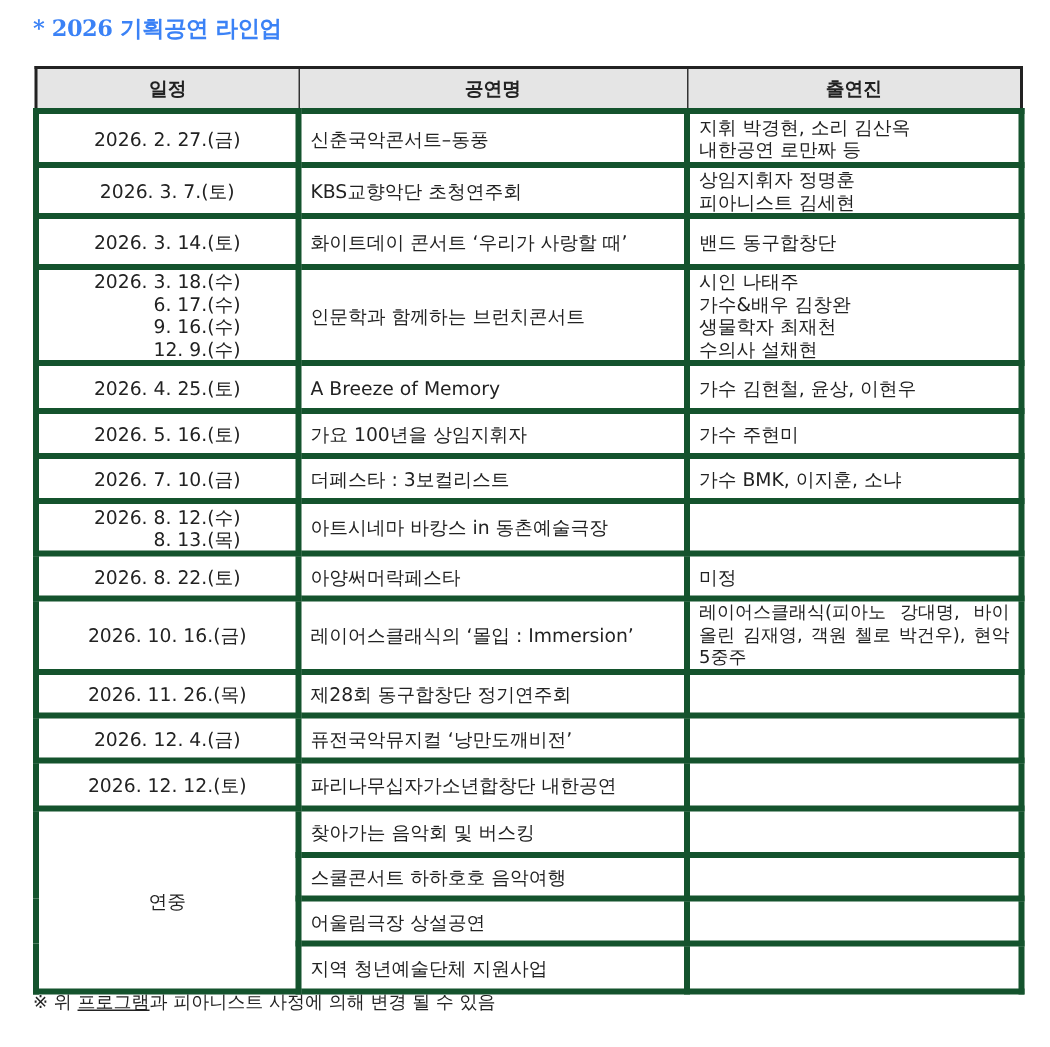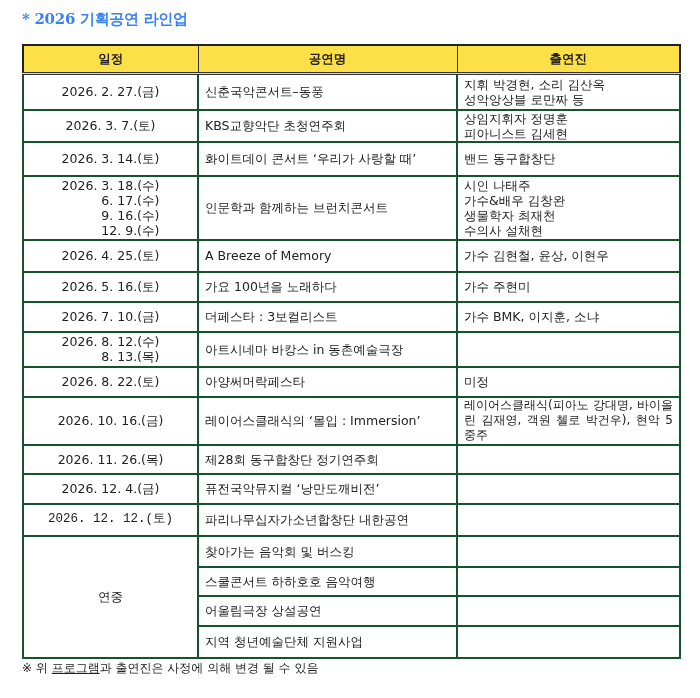--- a/index.html
+++ b/index.html
@@ -5,23 +5,23 @@
   html, body { margin: 0; padding: 0; background: #ffffff; }
   body { width: 700px; height: 698px; position: relative; overflow: hidden;
          font-family: "DejaVu Sans", "Liberation Sans", sans-serif; color: #222; }
   .title { position: absolute; left: 22px; top: 10px; font-family: "DejaVu Serif", "Liberation Serif", serif;
            font-size: 15px; font-weight: bold; color: #3b82f6; letter-spacing: -0.3px; }
   table.lineup { position: absolute; left: 22px; top: 44px; width: 657px; border-collapse: collapse;
                  border: 2px solid #222; table-layout: fixed; font-size: 12.5px; }
   table.lineup col.c1 { width: 175px; }
   table.lineup col.c2 { width: 259px; }
   table.lineup col.c3 { width: 223px; }
-  table.lineup th { background: #fde047; font-weight: bold; font-size: 12.5px; height: 24px;
+  table.lineup th { background: #e5e5e5; font-weight: bold; font-size: 12.5px; height: 24px;
                     border: 1px solid #333; border-bottom: 3px double #333; color: #222; }
-  table.lineup td { border: 2px solid #14532d; padding: 0 6px; line-height: 15px; vertical-align: middle; }
+  table.lineup td { border: 4px solid #14532d; padding: 0 6px; line-height: 15px; vertical-align: middle; }
   td.date { text-align: center; white-space: pre; }
   td.date .multi { display: inline-block; text-align: right; }
   td.title-cell { white-space: nowrap; }
   td.perf { white-space: normal; line-height: 14px; font-size: 12.5px; }
   td.perf .ln { display: block; }
   td.justify { text-align: justify; text-align-last: left; font-size: 12px; line-height: 13px; }
   .footnote { position: absolute; left: 22px; top: 660px; font-size: 12px; color: #222; }
   .footnote .ul { text-decoration: underline; }
 </style>
 </head>
@@ -41,21 +41,21 @@
       <th>공연명</th>
       <th>출연진</th>
     </tr>
   </thead>
   <tbody id="tbody">
       <tr style="height: 36px;">
         <td class="date"><span class=""><span style="display: block;">2026. 2. 27.(금)</span></span></td>
         <td class="title-cell">신춘국악콘서트–동풍</td>
         <td class="perf">
           <span class="ln">지휘 박경현, 소리 김산옥</span>
-          <span class="ln">성악앙상블 로만짜 등</span>
+          <span class="ln">내한공연 로만짜 등</span>
         </td>
       </tr>
       <tr style="height: 32px;">
         <td class="date"><span class=""><span style="display: block;">2026. 3. 7.(토)</span></span></td>
         <td class="title-cell">KBS교향악단 초청연주회</td>
         <td class="perf">
           <span class="ln">상임지휘자 정명훈</span>
           <span class="ln">피아니스트 김세현</span>
         </td>
       </tr>
@@ -78,21 +78,21 @@
       </tr>
       <tr style="height: 32px;">
         <td class="date"><span class=""><span style="display: block;">2026. 4. 25.(토)</span></span></td>
         <td class="title-cell">A Breeze of Memory</td>
         <td class="perf">
           <span class="ln">가수 김현철, 윤상, 이현우</span>
         </td>
       </tr>
       <tr style="height: 30px;">
         <td class="date"><span class=""><span style="display: block;">2026. 5. 16.(토)</span></span></td>
-        <td class="title-cell">가요 100년을 노래하다</td>
+        <td class="title-cell">가요 100년을 상임지휘자</td>
         <td class="perf">
           <span class="ln">가수 주현미</span>
         </td>
       </tr>
       <tr style="height: 30px;">
         <td class="date"><span class=""><span style="display: block;">2026. 7. 10.(금)</span></span></td>
         <td class="title-cell">더페스타 : 3보컬리스트</td>
         <td class="perf">
           <span class="ln">가수 BMK, 이지훈, 소냐</span>
         </td>
@@ -120,21 +120,21 @@
         <td class="date"><span class=""><span style="display: block;">2026. 11. 26.(목)</span></span></td>
         <td class="title-cell">제28회 동구합창단 정기연주회</td>
         <td class="perf"></td>
       </tr>
       <tr style="height: 30px;">
         <td class="date"><span class=""><span style="display: block;">2026. 12. 4.(금)</span></span></td>
         <td class="title-cell">퓨전국악뮤지컬 ‘낭만도깨비전’</td>
         <td class="perf"></td>
       </tr>
       <tr style="height: 32px;">
-        <td class="date"><span class=""><span style="display: block; font-family: Liberation Mono, monospace;">2026. 12. 12.(토)</span></span></td>
+        <td class="date"><span class=""><span style="display: block;">2026. 12. 12.(토)</span></span></td>
         <td class="title-cell">파리나무십자가소년합창단 내한공연</td>
         <td class="perf"></td>
       </tr>
       <tr style="height: 31px;">
         <td class="date" rowspan="4">연중</td>
         <td class="title-cell">찾아가는 음악회 및 버스킹</td>
         <td class="perf"></td>
       </tr>
       <tr style="height: 29px; margin-left: 45px;">
         <td class="title-cell">스쿨콘서트 하하호호 음악여행</td>
@@ -145,14 +145,14 @@
         <td class="perf"></td>
       </tr>
       <tr style="height: 32px;">
         <td class="title-cell">지역 청년예술단체 지원사업</td>
         <td class="perf"></td>
       </tr>
     </tbody>
 </table>
 
 <div class="footnote">
-  <span>※ 위 </span><span class="ul">프로그램</span><span>과 출연진은 사정에 의해 변경 될 수 있음</span>
+  <span>※ 위 </span><span class="ul">프로그램</span><span>과 피아니스트 사정에 의해 변경 될 수 있음</span>
 </div>
 
 </body></html>

